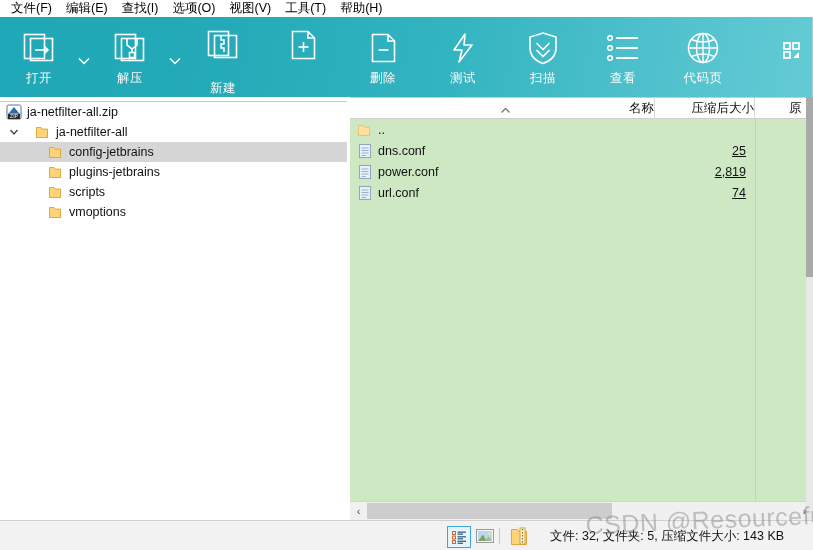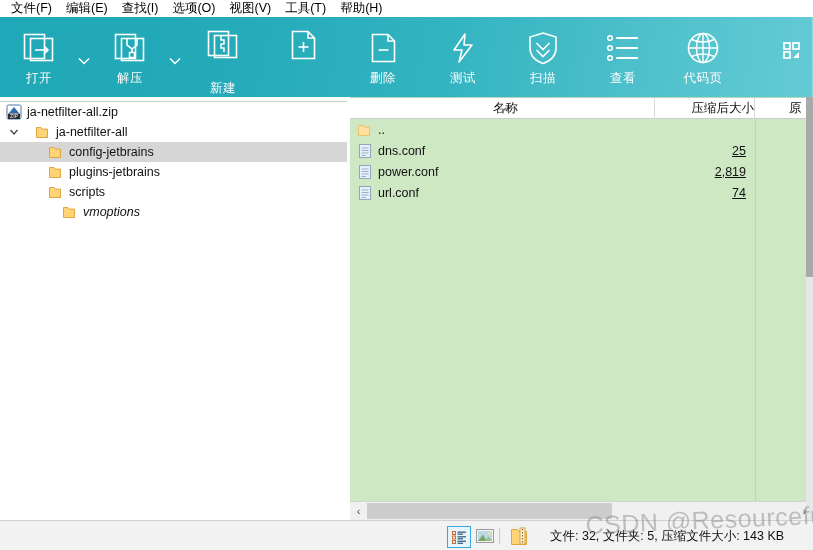--- a/index.html
+++ b/index.html
@@ -86,21 +86,21 @@
   .list-head{
     position:absolute;left:0;top:0;width:463px;height:22px;
     background:#ffffff;border-top:1px solid #b9d6b9;border-bottom:1px solid #cdcdcd;
     box-sizing:border-box;
   }
   .col{
     position:absolute;top:0;height:21px;line-height:21px;
     font-size:12.5px;color:#111;box-sizing:border-box;
     border-right:1px solid #d9d9d9;cursor:default;overflow:hidden;
   }
-  .col.left{padding-left:7px;text-align:center;}
+  .col.left{padding-left:7px;text-align:right;}
   .col.right{padding-right:0;text-align:right;}
   .sortcaret{position:absolute;left:150px;top:2px;}
 
   .rows{position:absolute;left:0;top:22px;width:463px;height:381px;}
   .frow{
     height:21px;display:flex;align-items:center;cursor:default;
     font-size:12.5px;color:#111;
   }
   .fname{
     display:flex;align-items:center;width:305px;padding-left:7px;
@@ -366,21 +366,21 @@
         <span style="width:42px;display:inline-block;"></span>
         <span class="ico16">
           <svg width="16" height="16" viewBox="0 0 16 16">
             <path d="M1.5 3.5 h4.5 l1.2 1.6 h5.3 v8.4 h-11 z" fill="#ffd479" stroke="#e0a83c" stroke-width="1"></path>
             <path d="M12.5 5.1 v8.4" stroke="#e0a83c" stroke-width="1" fill="none"></path>
           </svg>
         </span>
         <span class="tree-lbl">scripts</span>
       </div>
 
-      <div class="tree-row" style="padding-left:20px;font-style:italic;">
+      <div class="tree-row" style="padding-left:6px;">
         <span style="width:42px;display:inline-block;"></span>
         <span class="ico16">
           <svg width="16" height="16" viewBox="0 0 16 16">
             <path d="M1.5 3.5 h4.5 l1.2 1.6 h5.3 v8.4 h-11 z" fill="#ffd479" stroke="#e0a83c" stroke-width="1"></path>
             <path d="M12.5 5.1 v8.4" stroke="#e0a83c" stroke-width="1" fill="none"></path>
           </svg>
         </span>
         <span class="tree-lbl">vmoptions</span>
       </div>
 

